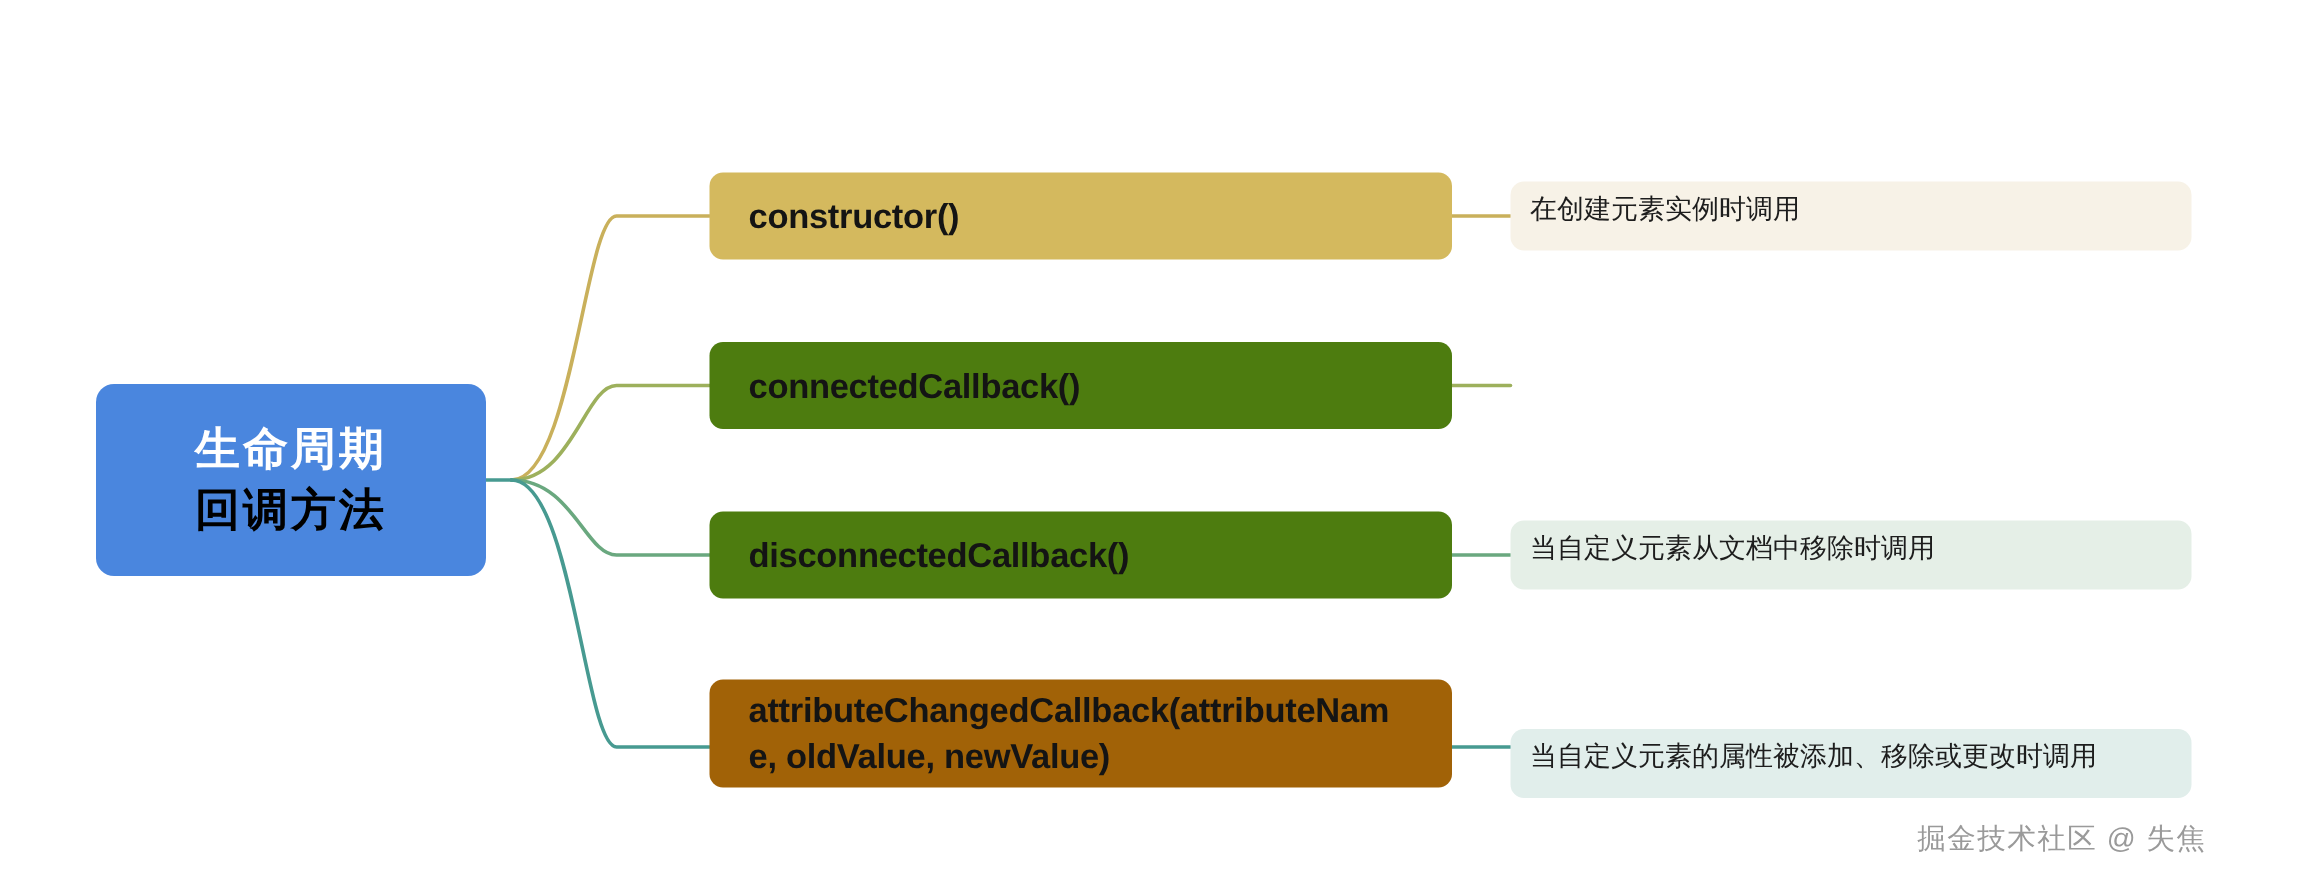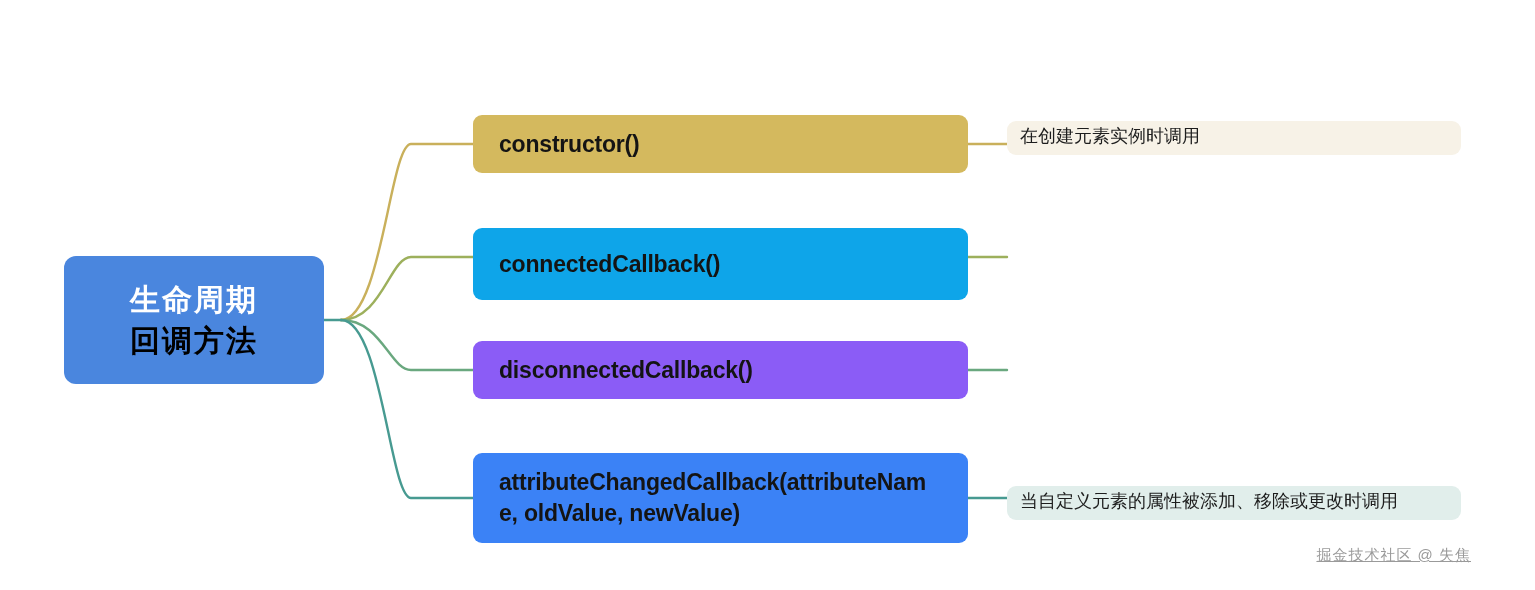--- a/index.html
+++ b/index.html
@@ -69,46 +69,45 @@
     line-height: 1.33;
     letter-spacing: -0.2px;
     word-break: break-all;
   }
 
   
   .desc-node {
     position: absolute;
     left: 1007px;
     width: 454px;
-    height: 34px;
+    height: 46px;
     border-radius: 9px;
     box-sizing: border-box;
     display: flex;
-    align-items: flex-start;
-    padding: 4px 13px;
+    align-items: flex-end;
+    padding: 16px 13px;
     z-index: 3;
   }
   .desc-label {
     color: #1d1d1d;
     font-size: 18px;
     line-height: 1.3;
     white-space: nowrap;
   }
 
   
   .watermark {
     position: absolute;
     right: 64px;
     top: 546px;
-    font-size: 15px;
+    font-size: 19px;
     color: #9a9a9a;
     letter-spacing: 1px;
     white-space: nowrap;
     z-index: 2;
-    text-decoration: underline;
   }
 </style>
 </head>
 <body>
 
 <div id="mindmap-canvas" style="background: rgb(255, 255, 255);">
 
   <svg id="connector-layer" viewBox="0 0 1535 590" xmlns="http://www.w3.org/2000/svg">
       <path d="M 341 320 C 381.6 320, 390 144, 411 144 L 473 144" fill="none" stroke="#c9b05b" stroke-width="2.4" stroke-linecap="round"></path>
       <path d="M 968 144 L 1007 144" fill="none" stroke="#c9b05b" stroke-width="2.4" stroke-linecap="round"></path>
@@ -126,29 +125,32 @@
     <span class="root-line" style="color: #000000;">回调方法</span>
   </div>
 
   <div class="method-node" style="top: 115px; height: 58px; background: rgb(212, 185, 94);">
     <span class="method-label">constructor()</span>
   </div>
   <div class="desc-node" style="top: 121px; background: rgb(247, 242, 231);">
     <span class="desc-label">在创建元素实例时调用</span>
   </div>
 
-  <div class="method-node" style="top: 228px; height: 72px; background: #0ea5e9;">
+  <div class="method-node" style="top: 228px; height: 58px; background: #4d7c0f;">
     <span class="method-label">connectedCallback()</span>
   </div>
 
-  <div class="method-node" style="top: 341px; height: 58px; background: #8b5cf6;">
+  <div class="method-node" style="top: 341px; height: 58px; background: #4d7c0f;">
     <span class="method-label">disconnectedCallback()</span>
   </div>
+  <div class="desc-node" style="top: 347px; background: rgb(229, 239, 231);">
+    <span class="desc-label">当自定义元素从文档中移除时调用</span>
+  </div>
 
-  <div class="method-node" style="top: 453px; height: 90px; background: #3b82f6;">
+  <div class="method-node" style="top: 453px; height: 72px; background: #a16207;">
     <span class="method-label">attributeChangedCallback(attributeName, oldValue, newValue)</span>
   </div>
   <div class="desc-node" style="top: 474px; background: rgb(225, 238, 235); margin-top: 12px;">
     <span class="desc-label">当自定义元素的属性被添加、移除或更改时调用</span>
   </div>
 
   <div class="watermark">掘金技术社区 @ 失焦</div>
 
 </div>
 

